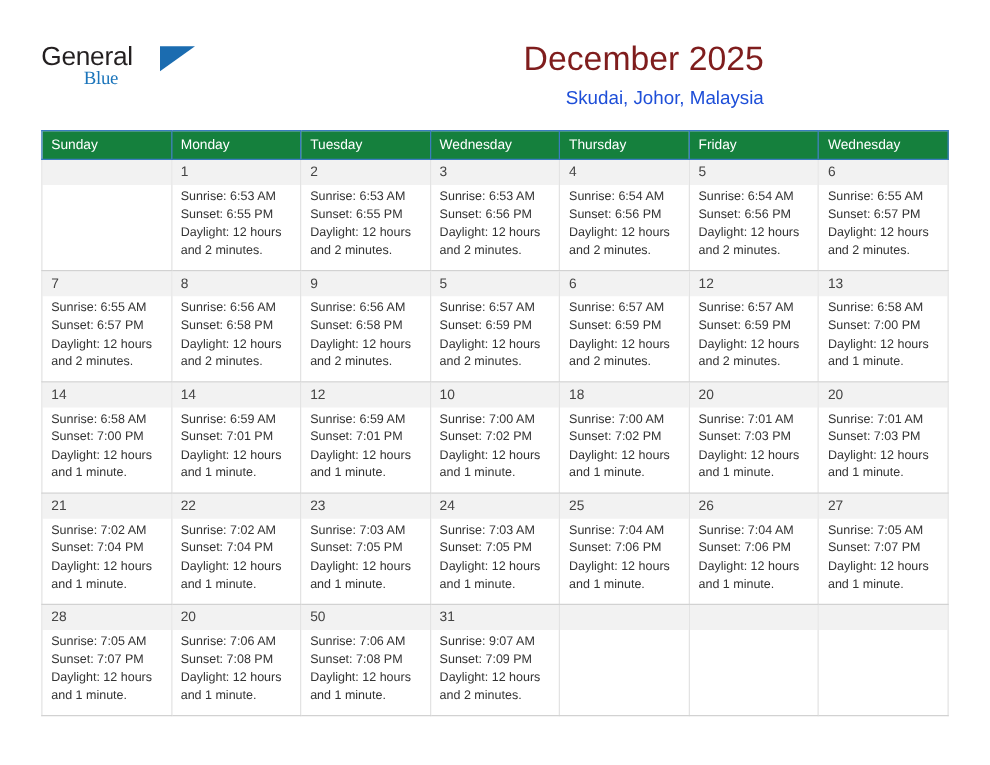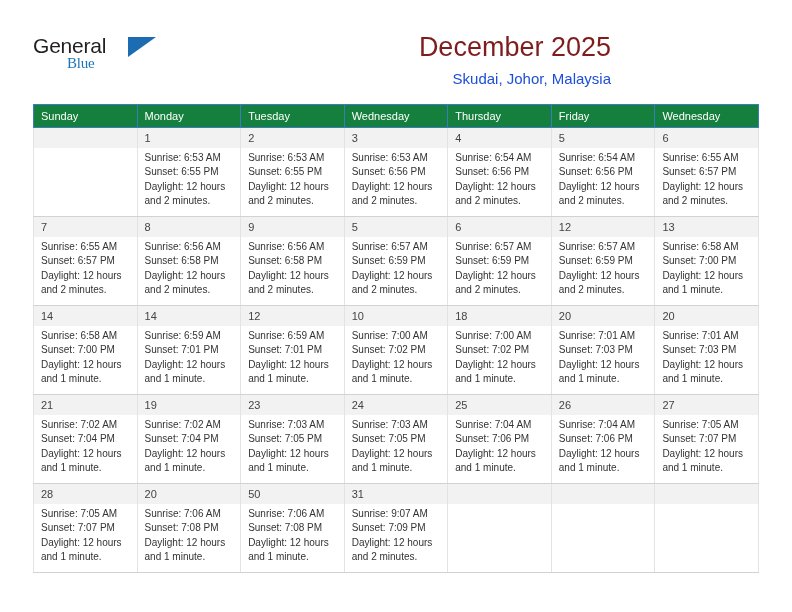--- a/index.html
+++ b/index.html
@@ -429,21 +429,21 @@
               <div class="lines">
                 <div>Sunrise: 7:02 AM</div>
                 <div>Sunset: 7:04 PM</div>
                 <div>Daylight: 12 hours</div>
                 <div>and 1 minute.</div>
               </div>
             </div>
           </td>
           <td>
             <div class="cell-inner">
-              <span class="daynum">19</span>
+              <span class="daynum">22</span>
               <div class="lines">
                 <div>Sunrise: 7:02 AM</div>
                 <div>Sunset: 7:04 PM</div>
                 <div>Daylight: 12 hours</div>
                 <div>and 1 minute.</div>
               </div>
             </div>
           </td>
           <td>
             <div class="cell-inner">

